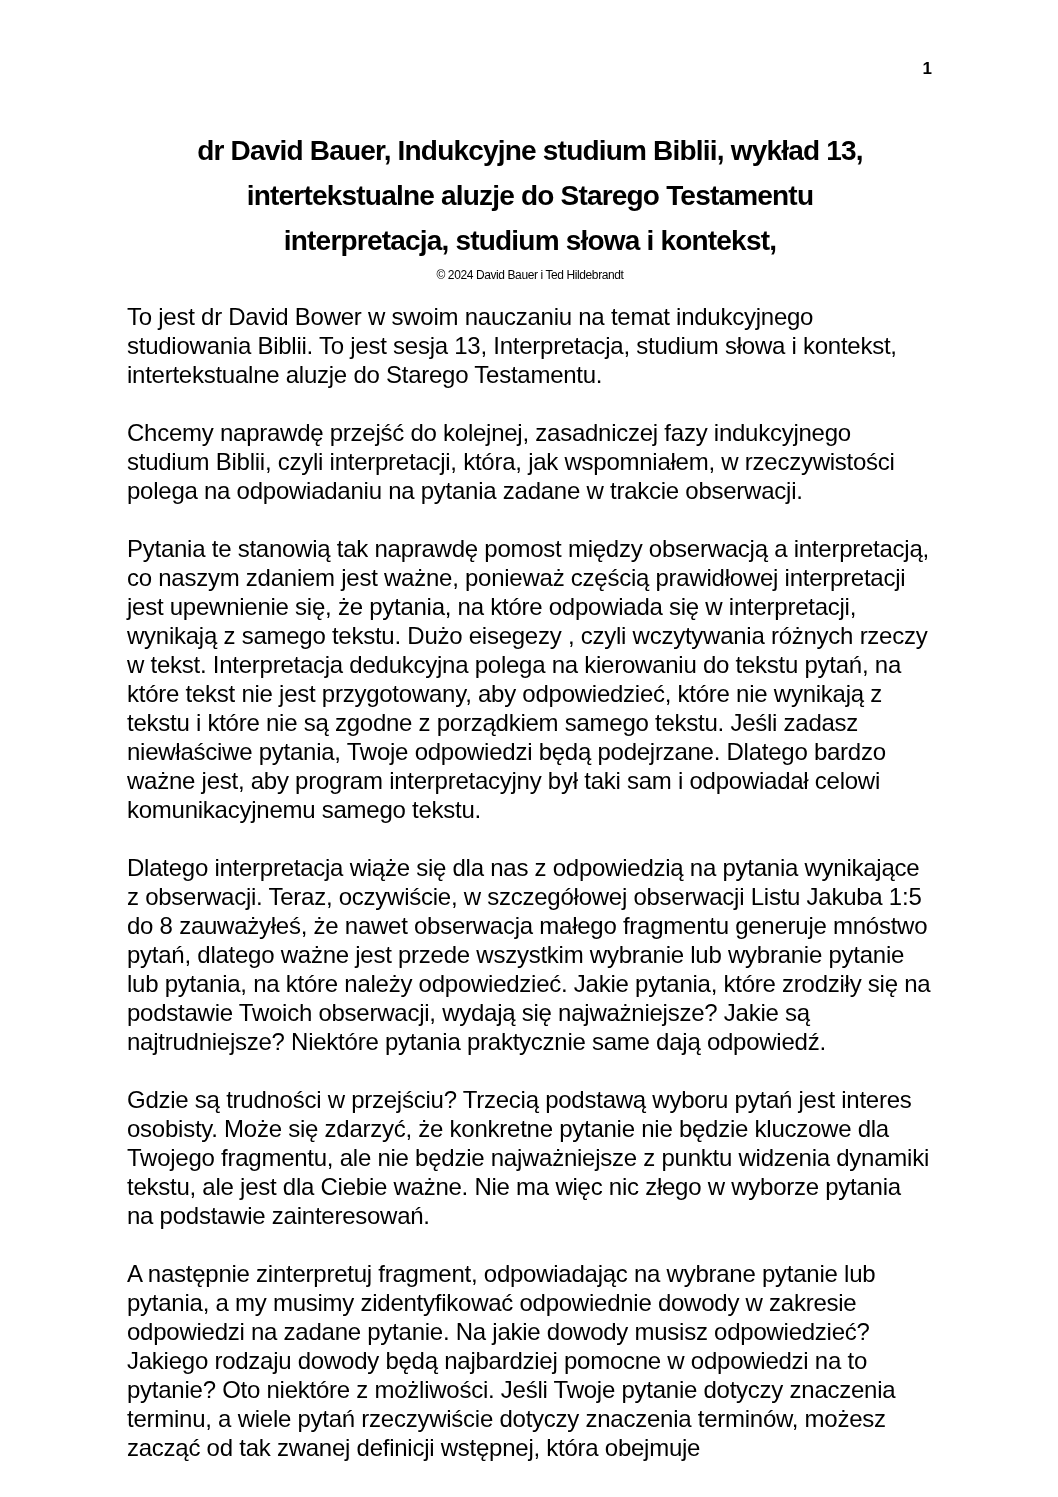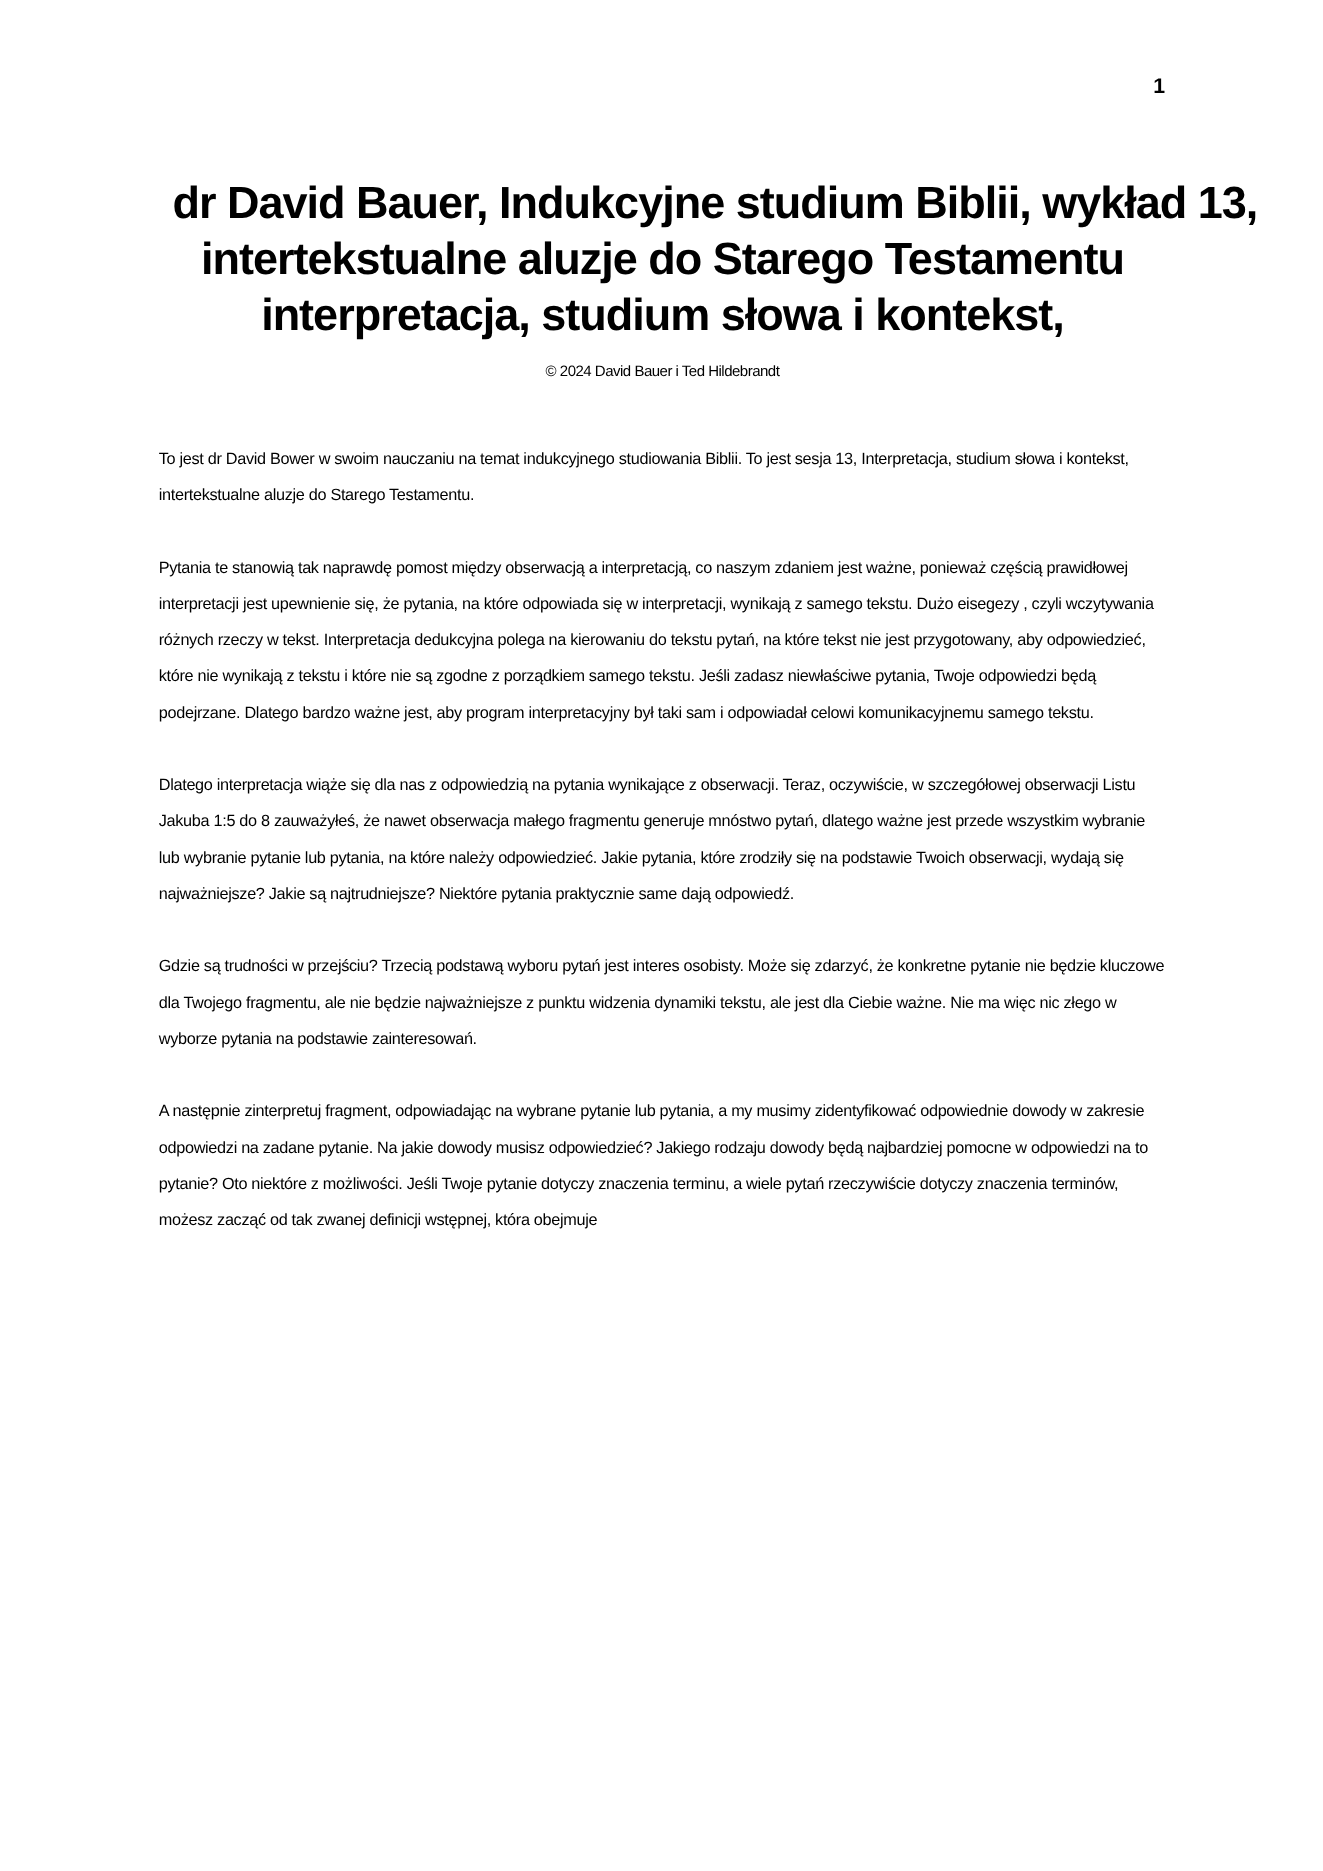--- a/index.html
+++ b/index.html
@@ -31,40 +31,40 @@
     font-weight: 700;
     line-height: 22px;
   }
   .content {
     position: absolute;
     left: 127px;
     top: 128px;
     width: 806px;
   }
   .title {
-    margin: 11px;
+    margin: 0;
     font-weight: 700;
-    font-size: 36px;
+    font-size: 28px;
     line-height: 45px;
     text-align: center;
     letter-spacing: -0.8px;
   }
   .title-line {
     display: block;
     white-space: nowrap;
   }
   .copyright {
     text-align: center;
     font-size: 12px;
     line-height: 25px;
     letter-spacing: -0.4px;
   }
   .body-text {
-    margin-top: 42px;
-    font-size: 13px;
+    margin-top: 14px;
+    font-size: 24px;
     line-height: 29px;
     letter-spacing: -0.25px;
     text-align: left;
   }
   .body-text p {
     margin: 0 0 29px 0;
   }
 </style>
 </head>
 <body>
@@ -78,20 +78,21 @@
     <h1 class="title">
       <span class="title-line">dr David Bauer, Indukcyjne studium Biblii, wykład 13,</span>
       <span class="title-line">intertekstualne aluzje do Starego Testamentu</span>
       <span class="title-line">interpretacja, studium słowa i kontekst,</span>
     </h1>
 
     <div class="copyright">© 2024 David Bauer i Ted Hildebrandt</div>
 
     <div class="body-text">
       <p>To jest dr David Bower w swoim nauczaniu na temat indukcyjnego studiowania Biblii. To jest sesja 13, Interpretacja, studium słowa i kontekst, intertekstualne aluzje do Starego Testamentu.</p>
+      <p>Chcemy naprawdę przejść do kolejnej, zasadniczej fazy indukcyjnego studium Biblii, czyli interpretacji, która, jak wspomniałem, w rzeczywistości polega na odpowiadaniu na pytania zadane w trakcie obserwacji.</p>
       <p>Pytania te stanowią tak naprawdę pomost między obserwacją a interpretacją, co naszym zdaniem jest ważne, ponieważ częścią prawidłowej interpretacji jest upewnienie się, że pytania, na które odpowiada się w interpretacji, wynikają z samego tekstu. Dużo eisegezy , czyli wczytywania różnych rzeczy w tekst. Interpretacja dedukcyjna polega na kierowaniu do tekstu pytań, na które tekst nie jest przygotowany, aby odpowiedzieć, które nie wynikają z tekstu i które nie są zgodne z porządkiem samego tekstu. Jeśli zadasz niewłaściwe pytania, Twoje odpowiedzi będą podejrzane. Dlatego bardzo ważne jest, aby program interpretacyjny był taki sam i odpowiadał celowi komunikacyjnemu samego tekstu.</p>
       <p>Dlatego interpretacja wiąże się dla nas z odpowiedzią na pytania wynikające z obserwacji. Teraz, oczywiście, w szczegółowej obserwacji Listu Jakuba 1:5 do 8 zauważyłeś, że nawet obserwacja małego fragmentu generuje mnóstwo pytań, dlatego ważne jest przede wszystkim wybranie lub wybranie pytanie lub pytania, na które należy odpowiedzieć. Jakie pytania, które zrodziły się na podstawie Twoich obserwacji, wydają się najważniejsze? Jakie są najtrudniejsze? Niektóre pytania praktycznie same dają odpowiedź.</p>
       <p>Gdzie są trudności w przejściu? Trzecią podstawą wyboru pytań jest interes osobisty. Może się zdarzyć, że konkretne pytanie nie będzie kluczowe dla Twojego fragmentu, ale nie będzie najważniejsze z punktu widzenia dynamiki tekstu, ale jest dla Ciebie ważne. Nie ma więc nic złego w wyborze pytania na podstawie zainteresowań.</p>
       <p>A następnie zinterpretuj fragment, odpowiadając na wybrane pytanie lub pytania, a my musimy zidentyfikować odpowiednie dowody w zakresie odpowiedzi na zadane pytanie. Na jakie dowody musisz odpowiedzieć? Jakiego rodzaju dowody będą najbardziej pomocne w odpowiedzi na to pytanie? Oto niektóre z możliwości. Jeśli Twoje pytanie dotyczy znaczenia terminu, a wiele pytań rzeczywiście dotyczy znaczenia terminów, możesz zacząć od tak zwanej definicji wstępnej, która obejmuje</p>
     </div>
 
   </div>
 </div>
 
 </body></html>

